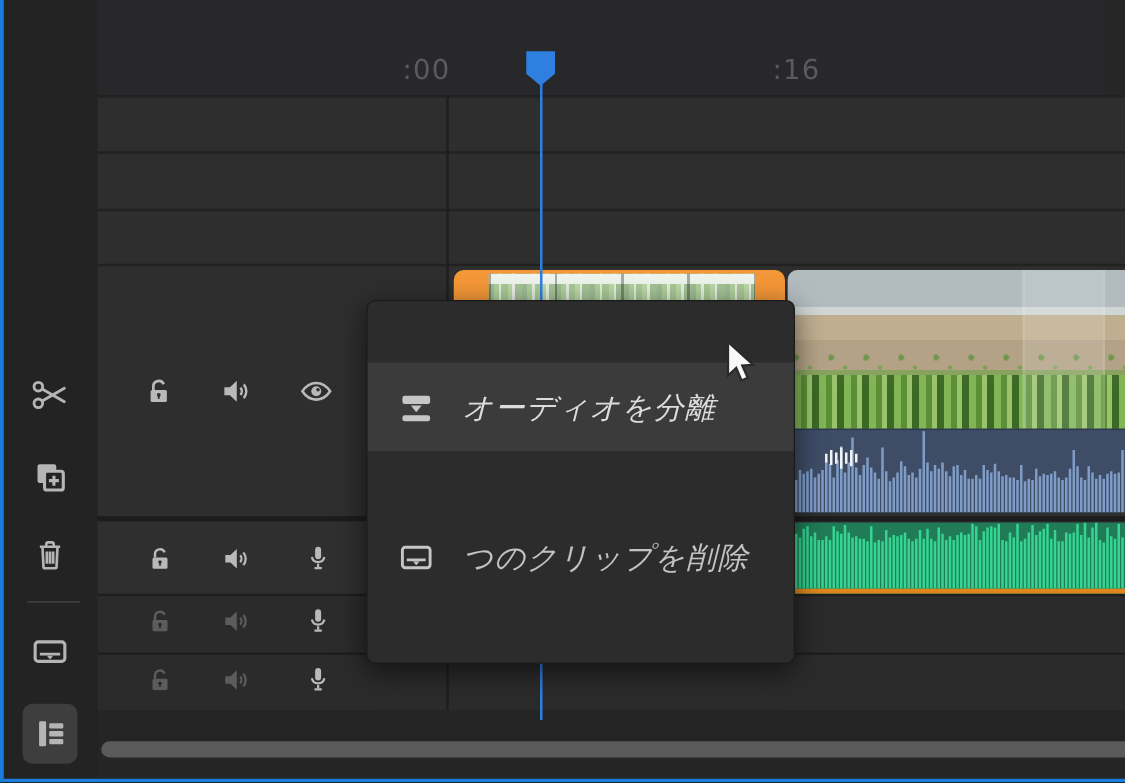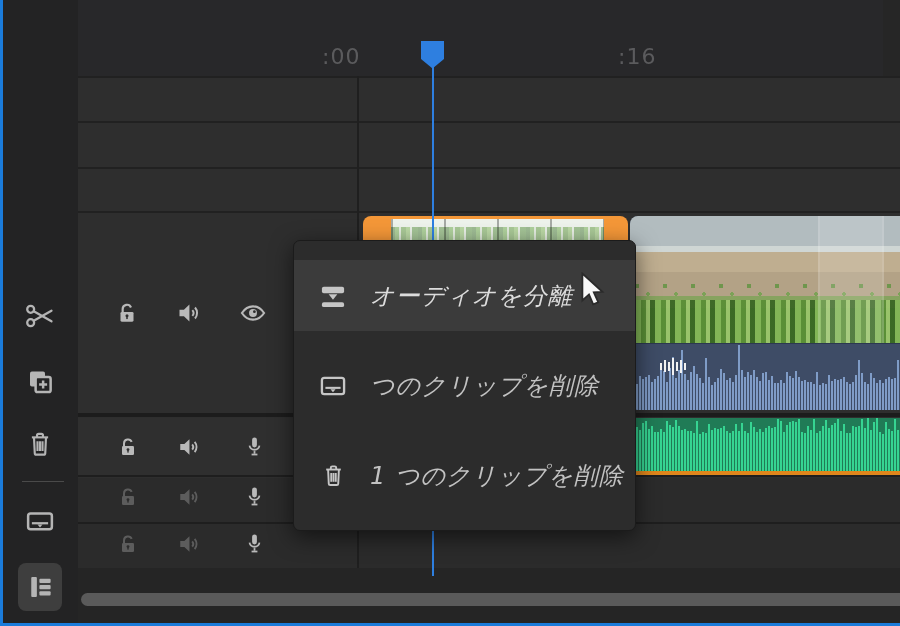--- a/index.html
+++ b/index.html
@@ -516,33 +516,20 @@
     <div class="menu-item">
       <span class="mi">
         <svg width="28" height="28" viewBox="0 0 24 24" fill="none" stroke="currentColor" stroke-width="2">
           <rect x="2.5" y="5" width="19" height="14" rx="2"></rect>
           <line x1="5.5" y1="13.6" x2="18.5" y2="13.6" stroke-width="1.8"></line>
           <polygon points="9.8,14.7 14.2,14.7 12,17.3" fill="currentColor" stroke="none"></polygon>
         </svg>
       </span>
       <span class="lbl">つのクリップを削除</span>
     </div>
-    <div class="menu-item">
-      <span class="mi">
-        <svg width="27" height="27" viewBox="0 0 24 24" fill="none" stroke="currentColor" stroke-width="1.7">
-          <path d="M5.5 6.7h13"></path>
-            <path d="M9.6 6.5V5.2c0-.7.6-1.3 1.3-1.3h2.2c.7 0 1.3.6 1.3 1.3v1.3"></path>
-          <path d="M7.2 6.7l.6 12.6c0 .7.6 1.2 1.3 1.2h5.8c.7 0 1.3-.5 1.3-1.2l.6-12.6"></path>
-          <line x1="10" y1="9.8" x2="10" y2="17.6"></line>
-            <line x1="12" y1="9.8" x2="12" y2="17.6"></line>
-            <line x1="14" y1="9.8" x2="14" y2="17.6"></line>
-        </svg>
-      </span>
-      <span class="lbl">1 つのクリップを削除</span>
-    </div>
   </div>
 
   <div class="abs cursor">
     <svg width="26" height="36" viewBox="0 0 13 18">
       <path d="M1.2 0.8 L1.2 14.2 L4.5 11.2 L6.6 16.2 L9.1 15.1 L6.9 10.2 L11.2 9.9 Z" fill="#f8f8f8" stroke="#2a2a2a" stroke-width="0.9"></path>
     </svg>
   </div>
 
   <div class="abs edge-left"></div>
   <div class="abs edge-bottom"></div>

